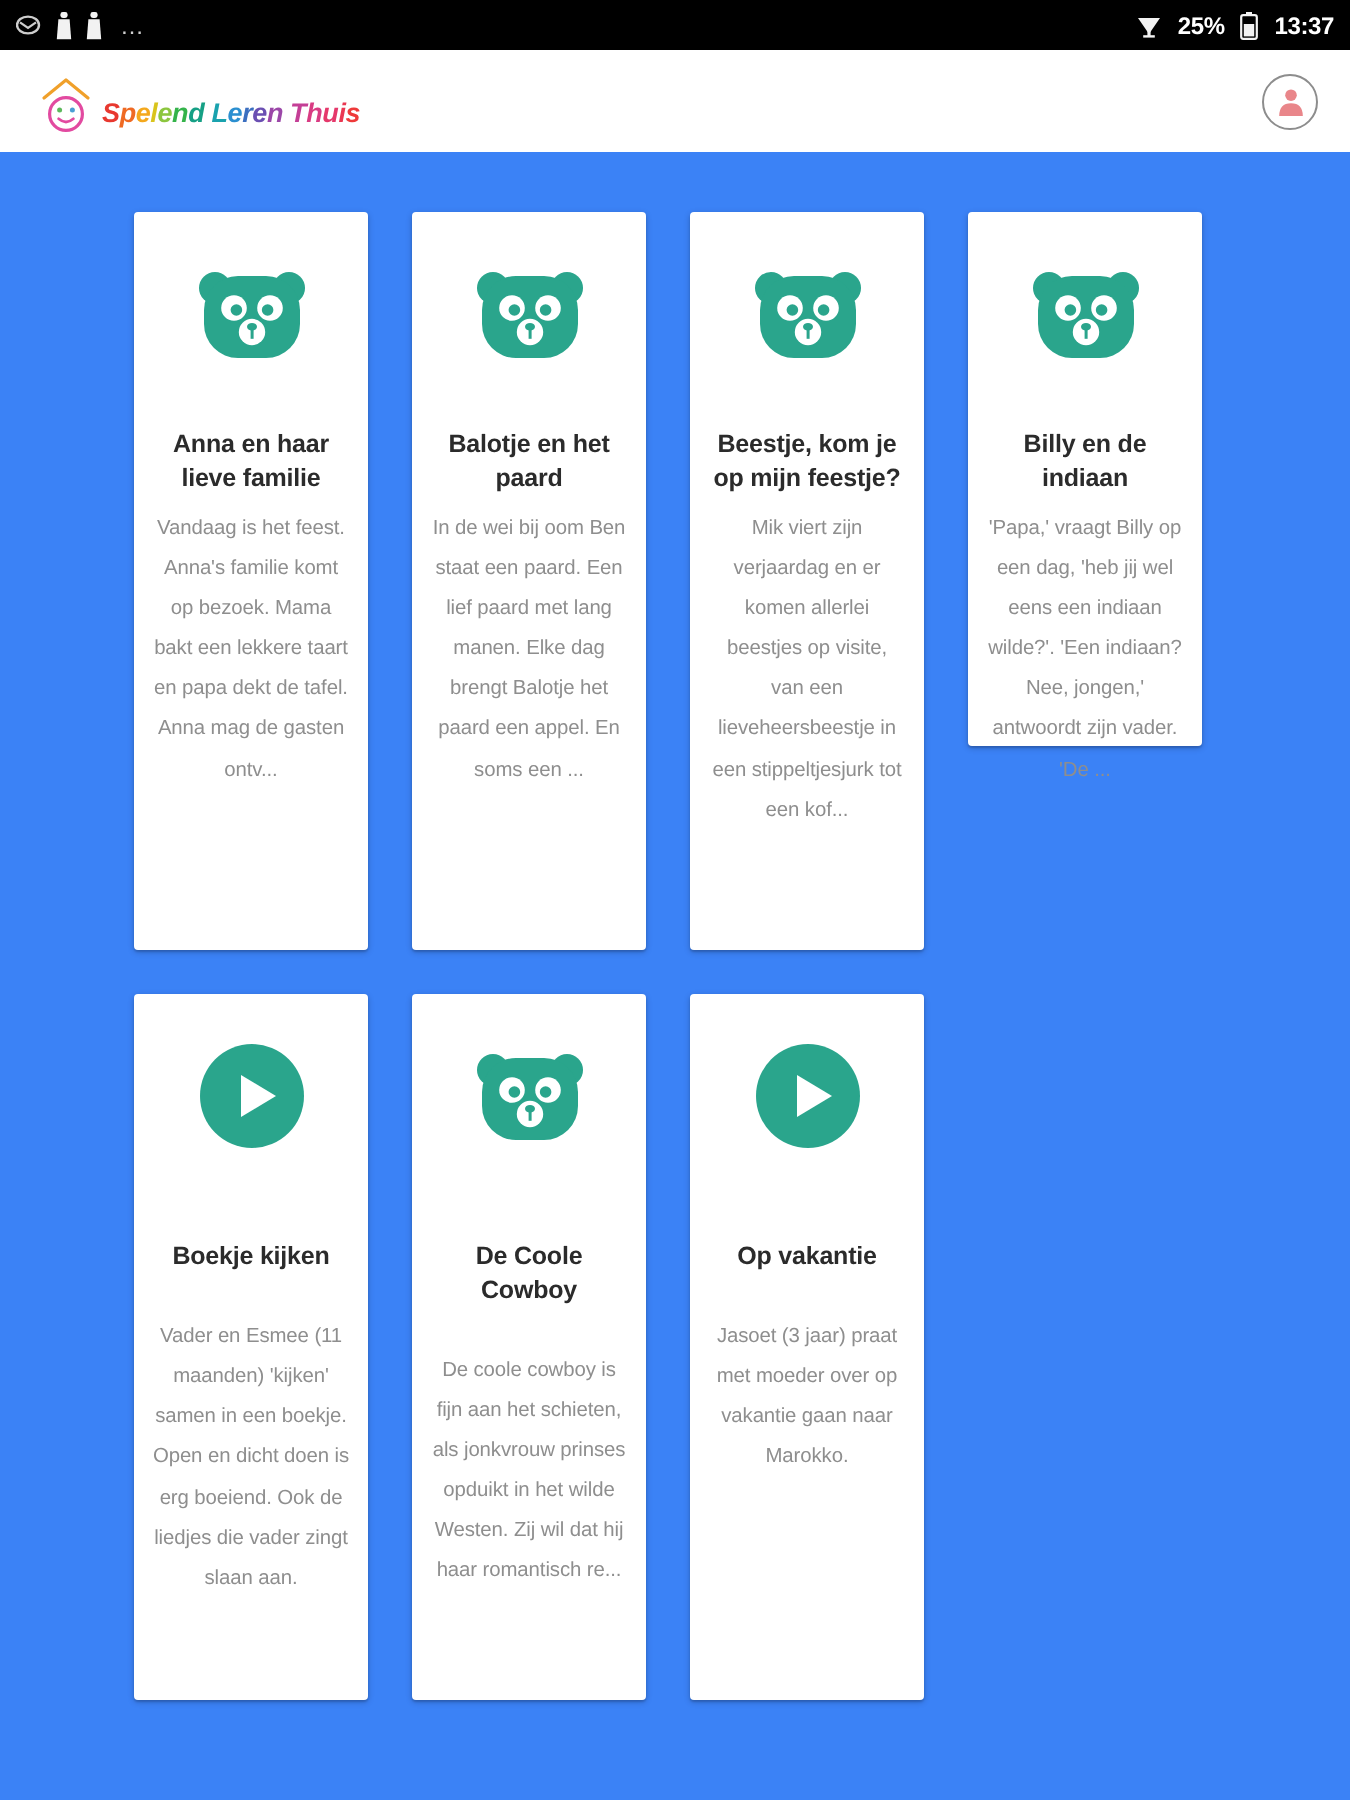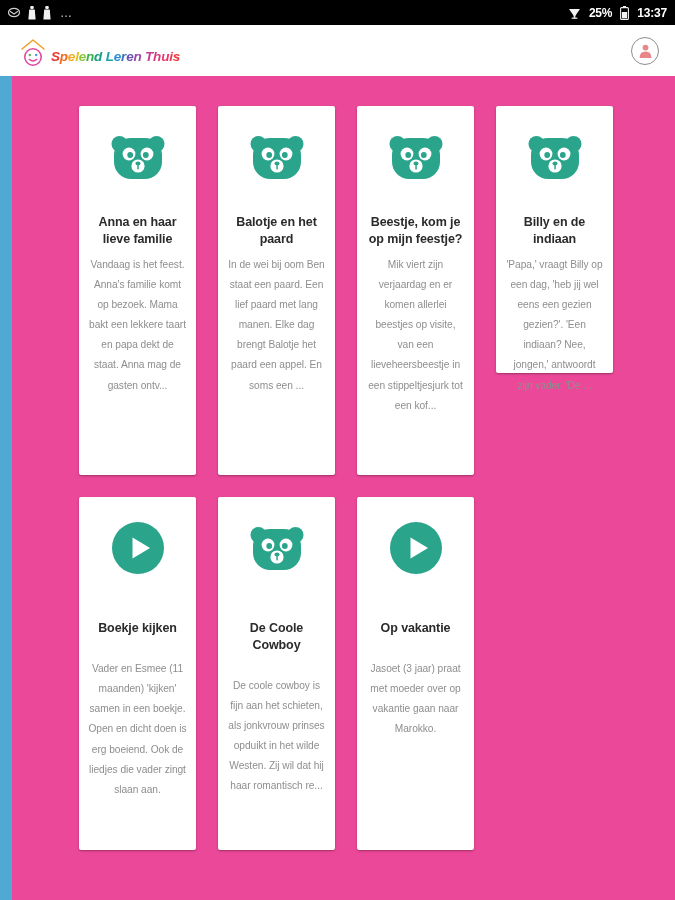--- a/index.html
+++ b/index.html
@@ -99,22 +99,21 @@
     align-items: center;
     justify-content: center;
     background: #ffffff;
     cursor: pointer;
   }
 
   
   .content {
     height: 824px;
     padding: 30px 0 0 0;
-    background: #ec4899;
-    margin-left: 12px;
+    background: #3b82f6;
   }
   .grid {
     display: flex;
     flex-wrap: wrap;
     gap: 22px 22px;
     padding-left: 67px;
     padding-right: 62px;
     align-content: flex-start;
   }
   .card {
@@ -255,21 +254,21 @@
           <circle cx="18" cy="22" r="6.4" fill="#ffffff"></circle>
           <circle cx="36" cy="22" r="6.4" fill="#ffffff"></circle>
           <circle cx="19.2" cy="23" r="2.9" fill="#2aa58c"></circle>
           <circle cx="34.8" cy="23" r="2.9" fill="#2aa58c"></circle>
           <circle cx="27" cy="34" r="6.6" fill="#ffffff"></circle>
           <ellipse cx="27" cy="31.4" rx="2.5" ry="1.9" fill="#2aa58c"></ellipse>
           <rect x="26.3" y="32.4" width="1.5" height="5" fill="#2aa58c"></rect>
         </svg>
       </div>
       <div class="card-title">Anna en haar lieve familie</div>
-      <div class="card-desc">Vandaag is het feest. Anna's familie komt op bezoek. Mama bakt een lekkere taart en papa dekt de staat. Anna mag de gasten ontv...</div>
+      <div class="card-desc">Vandaag is het feest. Anna's familie komt op bezoek. Mama bakt een lekkere taart en papa dekt de tafel. Anna mag de gasten ontv...</div>
     </div>
 
     <div class="card row1">
       <div class="card-icon">
         <svg width="54" height="50" viewBox="0 0 54 50">
           <ellipse cx="8.5" cy="12" rx="8" ry="8" fill="#2aa58c"></ellipse>
           <ellipse cx="45.5" cy="12" rx="8" ry="8" fill="#2aa58c"></ellipse>
           <rect x="3" y="6" width="48" height="41" rx="17" fill="#2aa58c"></rect>
           <circle cx="18" cy="22" r="6.4" fill="#ffffff"></circle>
           <circle cx="36" cy="22" r="6.4" fill="#ffffff"></circle>
@@ -312,21 +311,21 @@
           <circle cx="18" cy="22" r="6.4" fill="#ffffff"></circle>
           <circle cx="36" cy="22" r="6.4" fill="#ffffff"></circle>
           <circle cx="19.2" cy="23" r="2.9" fill="#2aa58c"></circle>
           <circle cx="34.8" cy="23" r="2.9" fill="#2aa58c"></circle>
           <circle cx="27" cy="34" r="6.6" fill="#ffffff"></circle>
           <ellipse cx="27" cy="31.4" rx="2.5" ry="1.9" fill="#2aa58c"></ellipse>
           <rect x="26.3" y="32.4" width="1.5" height="5" fill="#2aa58c"></rect>
         </svg>
       </div>
       <div class="card-title">Billy en de indiaan</div>
-      <div class="card-desc">'Papa,' vraagt Billy op een dag, 'heb jij wel eens een gezien gezien?'. 'Een indiaan? Nee, jongen,' antwoordt zijn vader. 'De ...</div>
+      <div class="card-desc">'Papa,' vraagt Billy op een dag, 'heb jij wel eens een indiaan wilde?'. 'Een indiaan? Nee, jongen,' antwoordt zijn vader. 'De ...</div>
     </div>
 
     <div class="card row2">
       <div class="card-icon">
         <svg width="54" height="54" viewBox="0 0 54 54">
           <circle cx="27" cy="27" r="26" fill="#2aa58c"></circle>
           <path d="M21.5 16.5 L39 27 L21.5 37.5 Z" fill="#ffffff"></path>
         </svg>
       </div>
       <div class="card-title">Boekje kijken</div>

